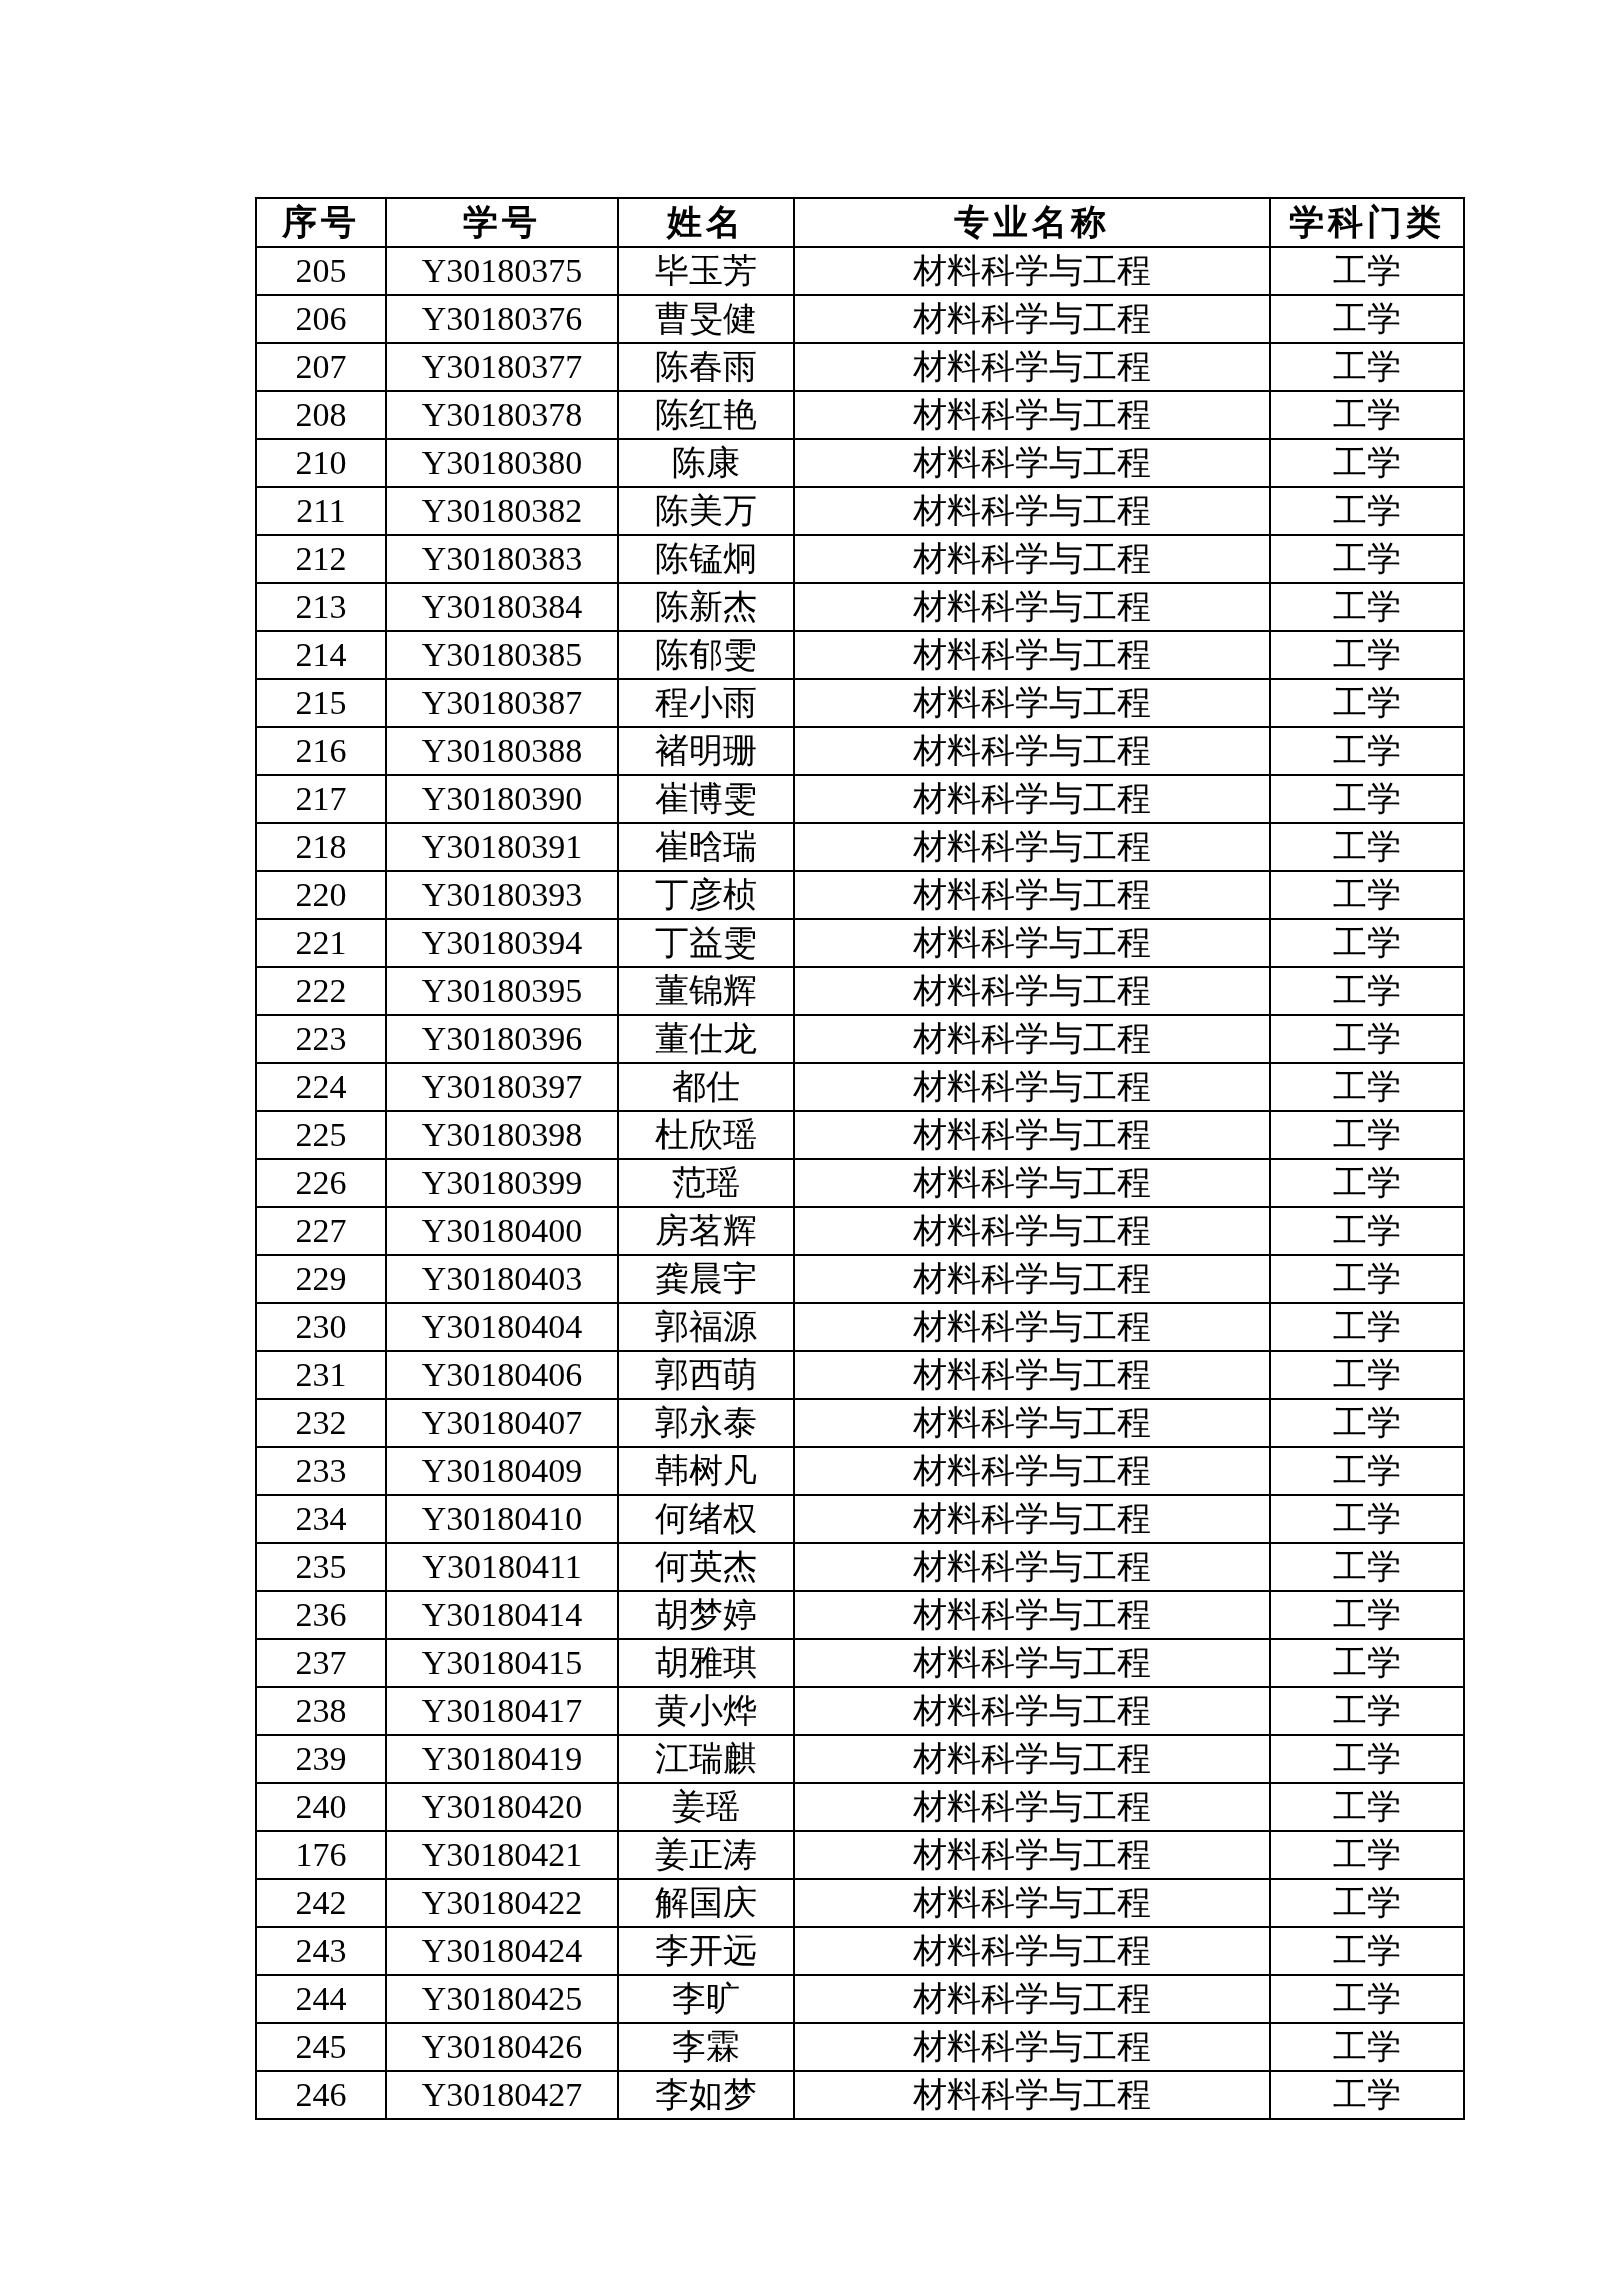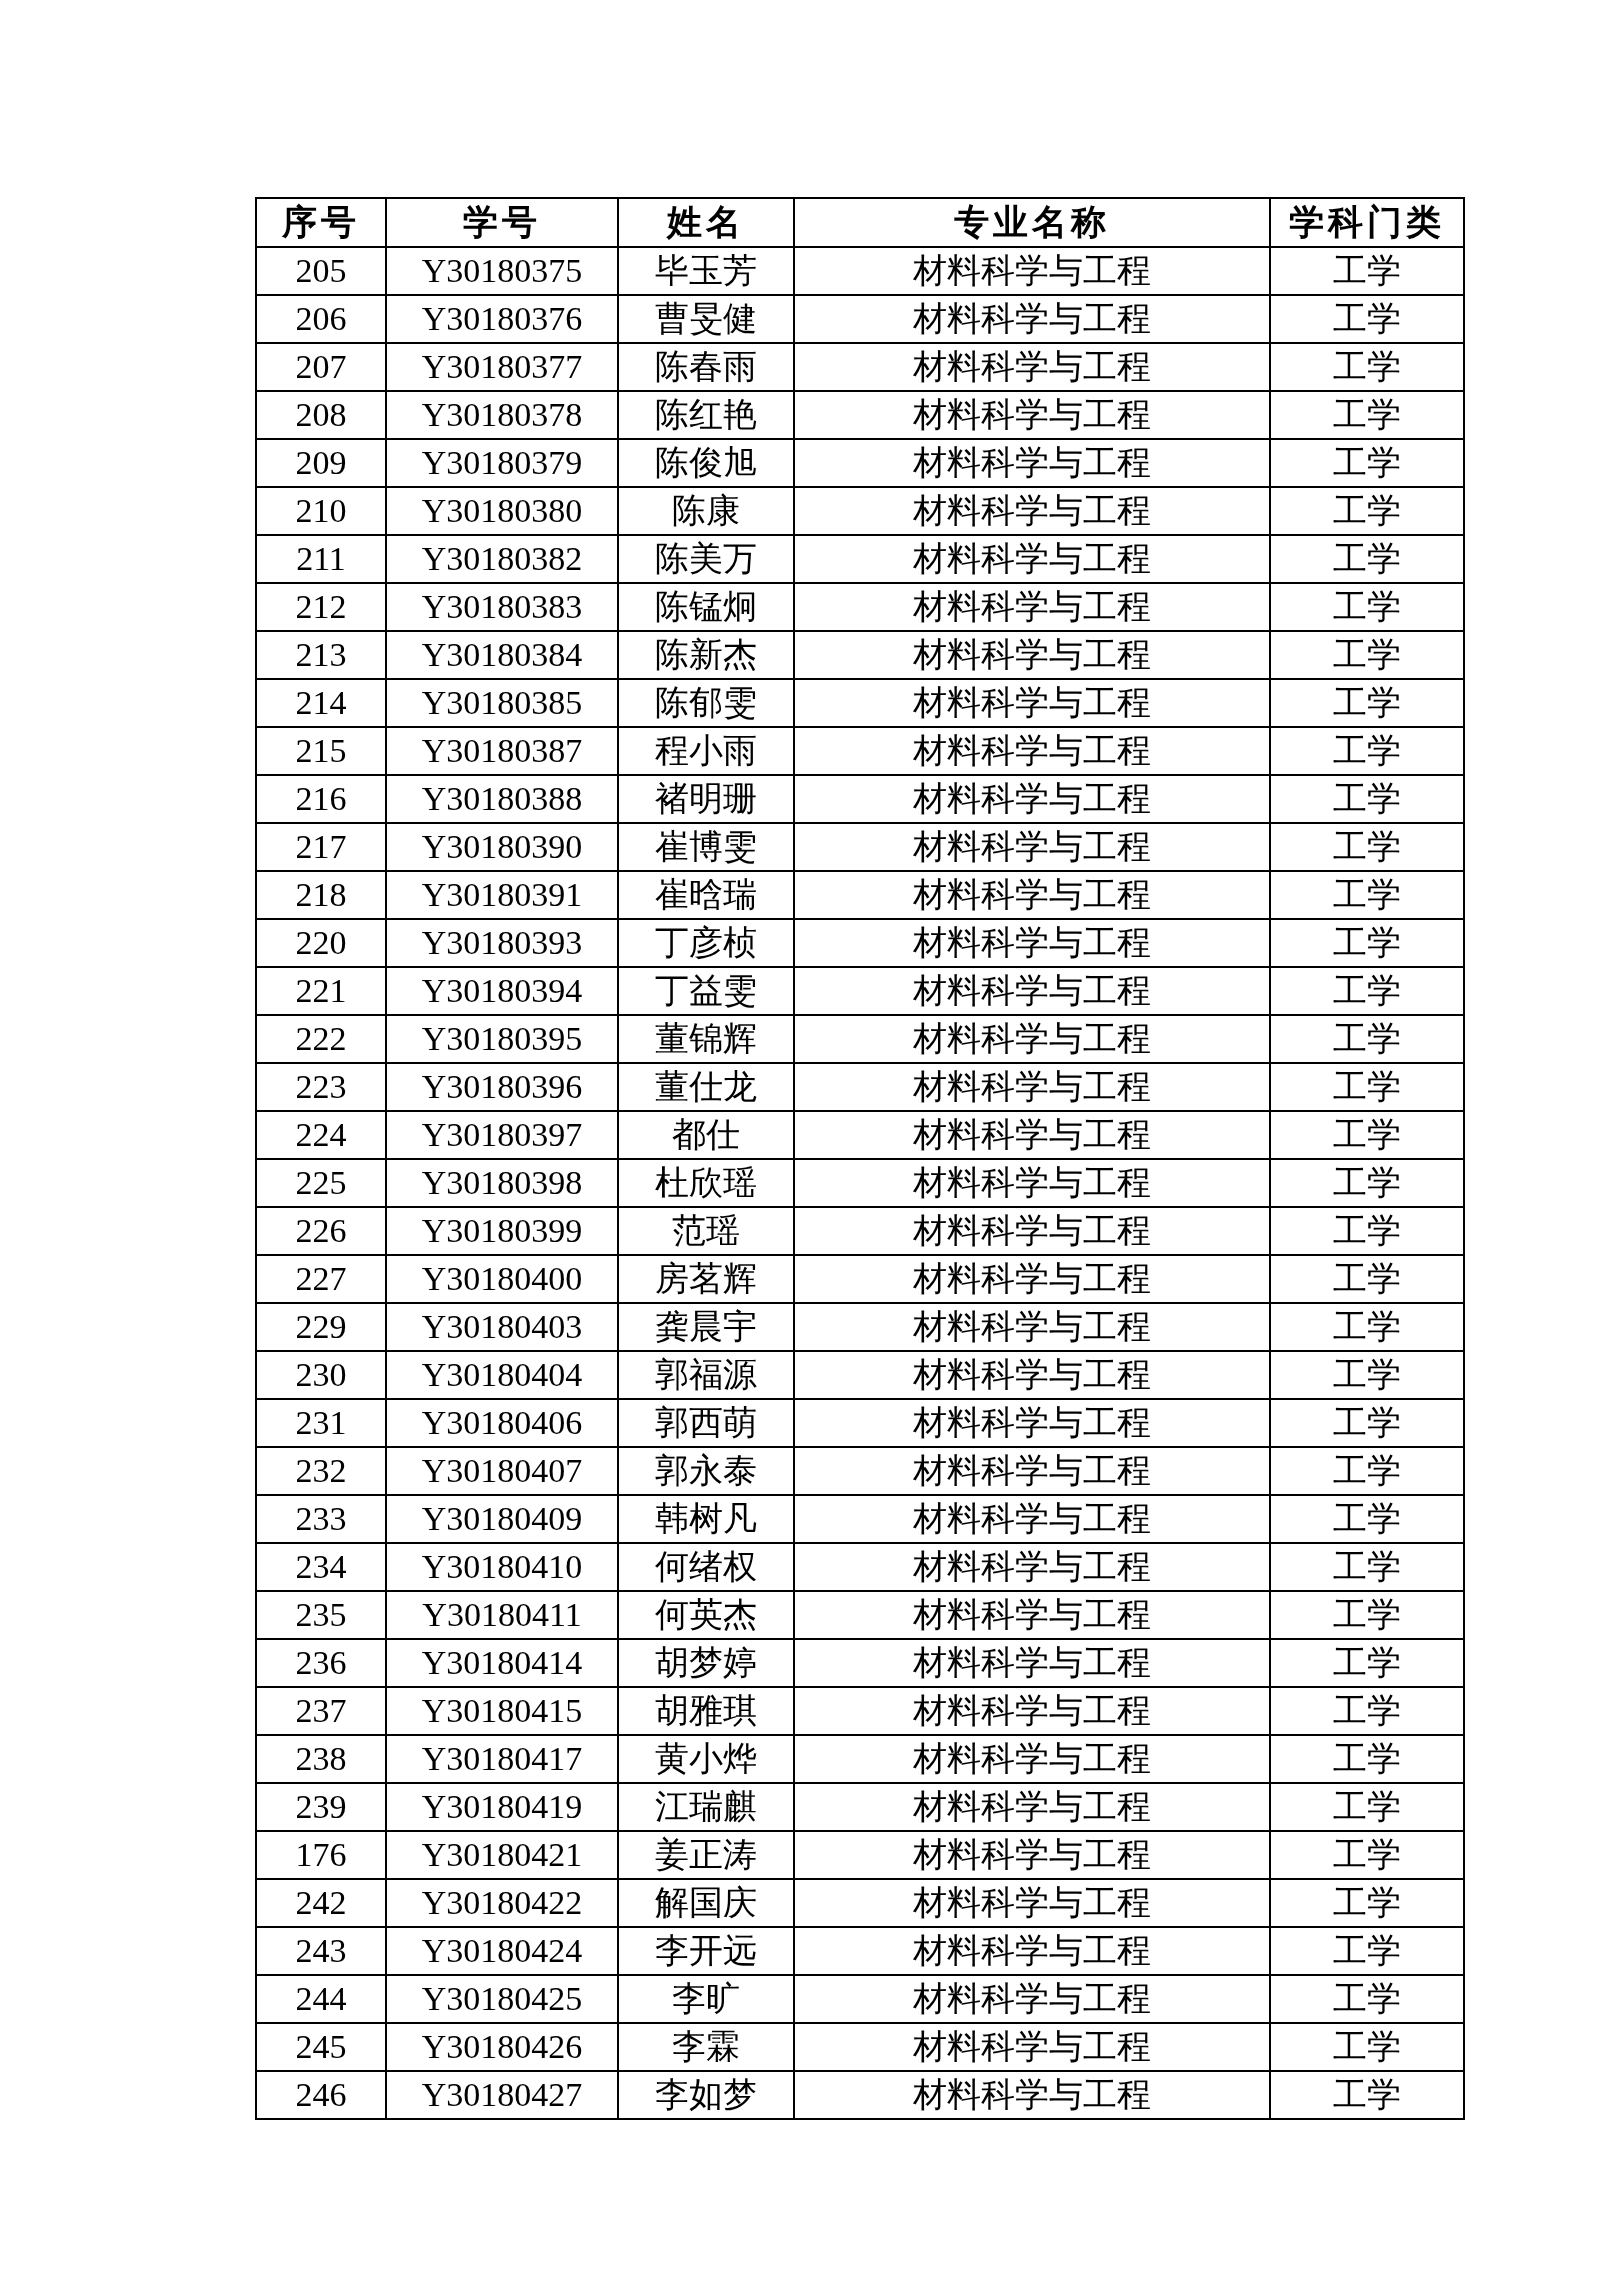--- a/index.html
+++ b/index.html
@@ -105,27 +105,20 @@
           <td>工学</td>
         </tr>
         <tr>
           <td>208</td>
           <td>Y30180378</td>
           <td>陈红艳</td>
           <td>材料科学与工程</td>
           <td>工学</td>
         </tr>
         <tr>
-          <td>209</td>
-          <td>Y30180379</td>
-          <td>陈俊旭</td>
-          <td>材料科学与工程</td>
-          <td>工学</td>
-        </tr>
-        <tr>
           <td>210</td>
           <td>Y30180380</td>
           <td>陈康</td>
           <td>材料科学与工程</td>
           <td>工学</td>
         </tr>
         <tr>
           <td>211</td>
           <td>Y30180382</td>
           <td>陈美万</td>
@@ -304,20 +297,27 @@
           <td>238</td>
           <td>Y30180417</td>
           <td>黄小烨</td>
           <td>材料科学与工程</td>
           <td>工学</td>
         </tr>
         <tr>
           <td>239</td>
           <td>Y30180419</td>
           <td>江瑞麒</td>
+          <td>材料科学与工程</td>
+          <td>工学</td>
+        </tr>
+        <tr>
+          <td>240</td>
+          <td>Y30180420</td>
+          <td>姜瑶</td>
           <td>材料科学与工程</td>
           <td>工学</td>
         </tr>
         <tr>
           <td>176</td>
           <td>Y30180421</td>
           <td>姜正涛</td>
           <td>材料科学与工程</td>
           <td>工学</td>
         </tr>

